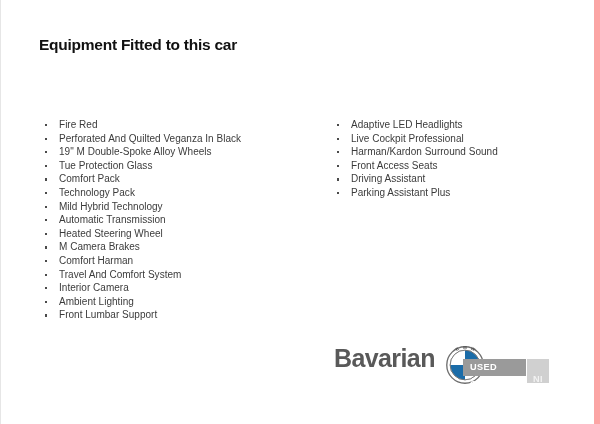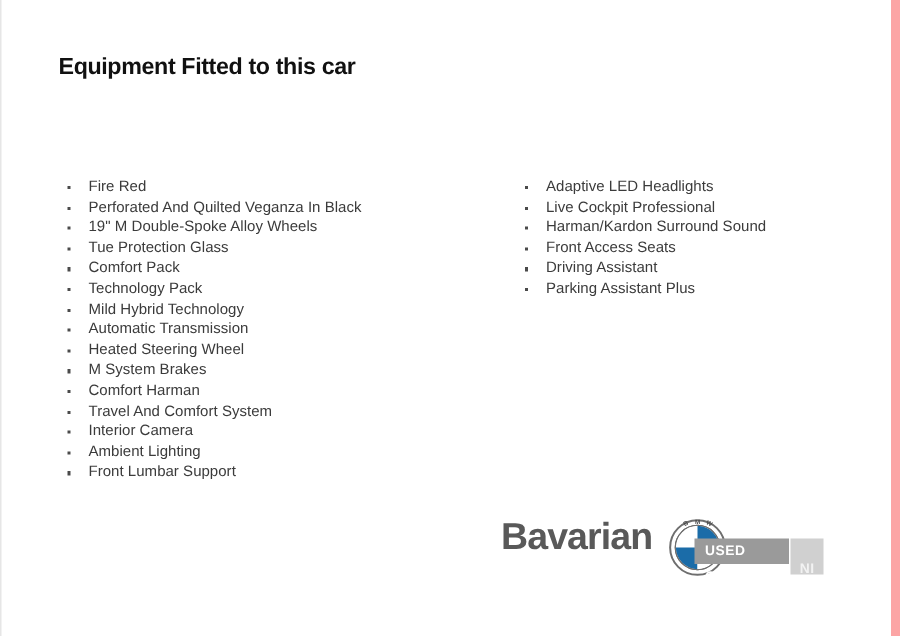--- a/index.html
+++ b/index.html
@@ -32,21 +32,21 @@
     white-space: nowrap;
   }
   .equip-col {
     position: absolute;
     top: 118px;
     margin: 0;
     padding: 0;
     list-style: none;
   }
   #equipment-column-left { left: 38px; width: 270px; }
-  #equipment-column-right { left: 343px; width: 250px; }
+  #equipment-column-right { left: 330px; width: 250px; }
   .equip-item {
     position: relative;
     height: 13.6px;
     line-height: 13.6px;
     padding-left: 20px;
     font-size: 10px;
     color: #3b3b3b;
     white-space: nowrap;
     letter-spacing: 0.02px;
   }
@@ -122,21 +122,21 @@
   <ul id="equipment-column-left" class="equip-col">
       <li class="equip-item"><span class="equip-bullet"></span><span>Fire Red</span></li>
       <li class="equip-item"><span class="equip-bullet"></span><span>Perforated And Quilted Veganza In Black</span></li>
       <li class="equip-item"><span class="equip-bullet"></span><span>19" M Double-Spoke Alloy Wheels</span></li>
       <li class="equip-item"><span class="equip-bullet"></span><span>Tue Protection Glass</span></li>
       <li class="equip-item"><span class="equip-bullet"></span><span>Comfort Pack</span></li>
       <li class="equip-item"><span class="equip-bullet"></span><span>Technology Pack</span></li>
       <li class="equip-item"><span class="equip-bullet"></span><span>Mild Hybrid Technology</span></li>
       <li class="equip-item"><span class="equip-bullet"></span><span>Automatic Transmission</span></li>
       <li class="equip-item"><span class="equip-bullet"></span><span>Heated Steering Wheel</span></li>
-      <li class="equip-item"><span class="equip-bullet"></span><span>M System Brakes</span></li>
+      <li class="equip-item"><span class="equip-bullet"></span><span>M Camera Brakes</span></li>
       <li class="equip-item"><span class="equip-bullet"></span><span>Comfort Harman</span></li>
       <li class="equip-item"><span class="equip-bullet"></span><span>Travel And Comfort System</span></li>
       <li class="equip-item"><span class="equip-bullet"></span><span>Interior Camera</span></li>
       <li class="equip-item"><span class="equip-bullet"></span><span>Ambient Lighting</span></li>
       <li class="equip-item"><span class="equip-bullet"></span><span>Front Lumbar Support</span></li>
     </ul>
 
   <ul id="equipment-column-right" class="equip-col">
       <li class="equip-item"><span class="equip-bullet"></span><span>Adaptive LED Headlights</span></li>
       <li class="equip-item"><span class="equip-bullet"></span><span>Live Cockpit Professional</span></li>

